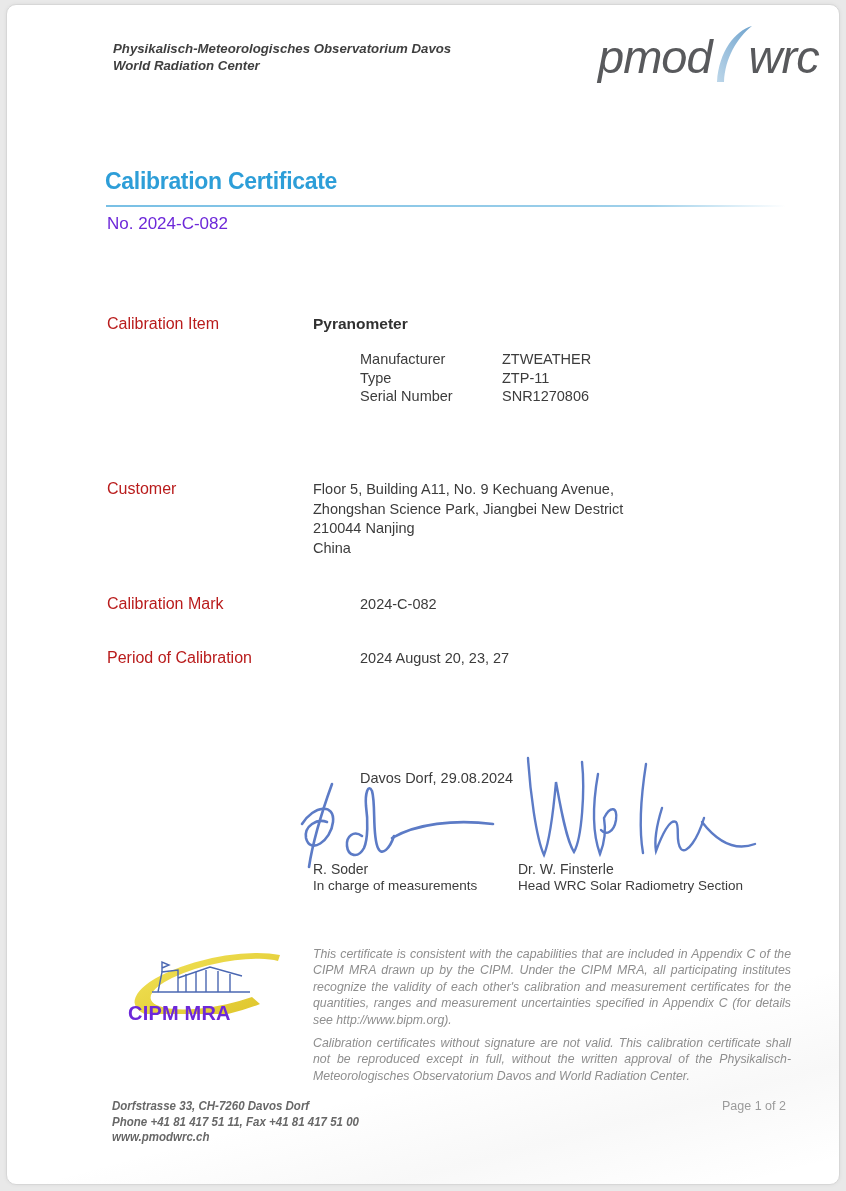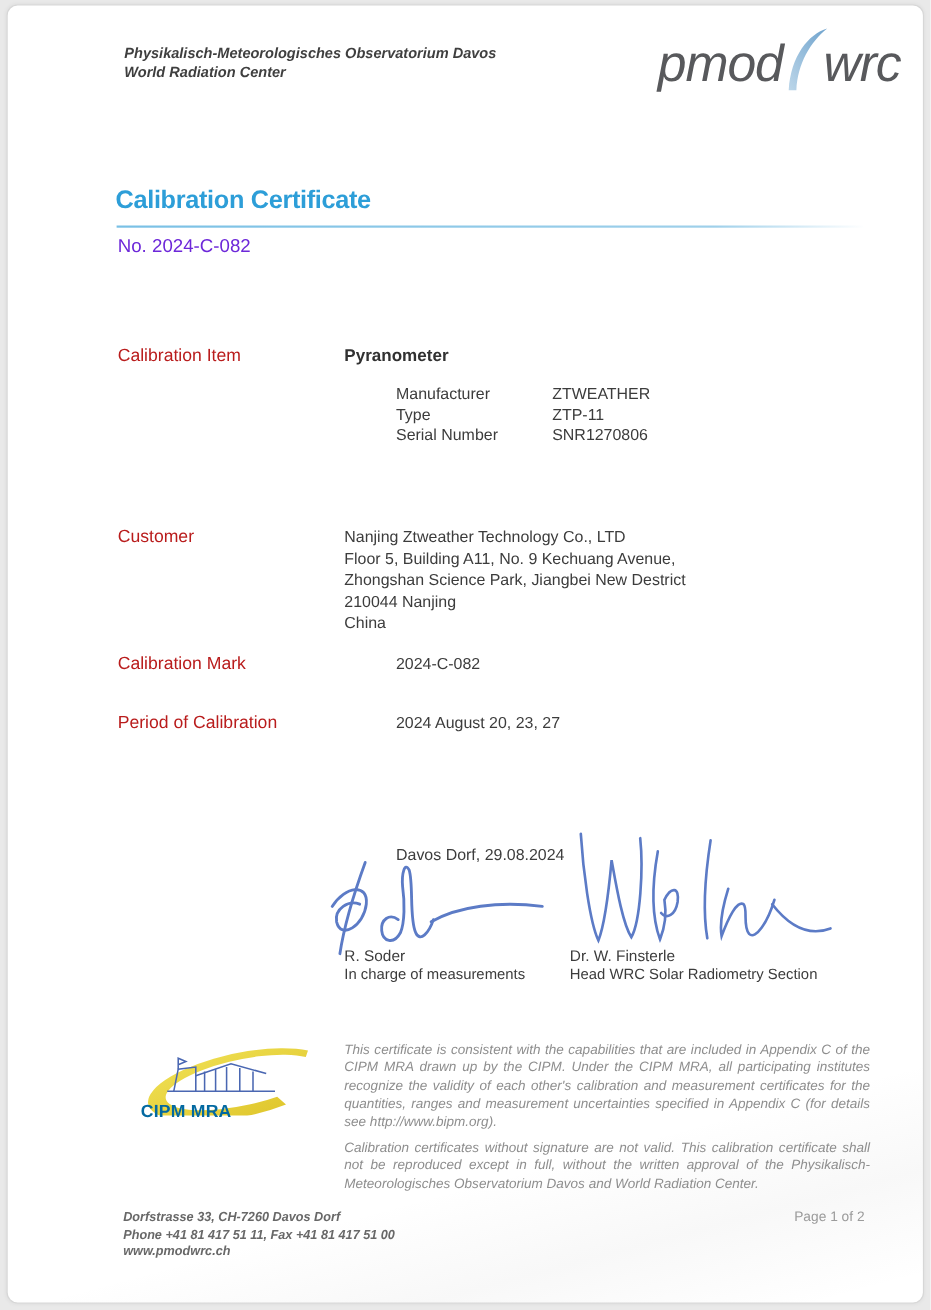--- a/index.html
+++ b/index.html
@@ -45,21 +45,21 @@
   .item-name{left:313px;top:315px;font-size:15.5px;font-weight:bold;color:#313131;}
   .body-txt{font-size:14.5px;color:#3c3c3c;margin-left:47px;}
   .f-label{left:313px;}
   .f-value{left:455px;}
 
   .addr{left:313px;top:480px;font-size:14.5px;color:#3c3c3c;line-height:19.6px;}
 
   .sig-name{font-size:14px;color:#3c3c3c;}
   .sig-role{font-size:13.5px;color:#3c3c3c;}
 
-  .cipm-text{left:128px;top:1002px;font-size:16px;font-weight:bold;color:#0369a1;letter-spacing:0.2px;}
+  .cipm-text{left:128px;top:1002px;font-size:20px;font-weight:bold;color:#6d28d9;letter-spacing:0.2px;}
   .fineprint{
     left:313px;width:478px;
     font-size:12.3px;font-style:italic;color:#8e8e8e;
     line-height:16.4px;text-align:justify;
   }
   .footer-block{
     left:112px;top:1099px;
     font-size:12px;font-style:italic;font-weight:bold;color:#686868;
     line-height:15.5px;transform:scaleX(0.96);transform-origin:left top;
   }
@@ -103,21 +103,20 @@
 
   <div class="abs body-txt f-label" style="top:351px;">Manufacturer</div>
   <div class="abs body-txt f-value" style="top:351px;">ZTWEATHER</div>
   <div class="abs body-txt f-label" style="top:370px;">Type</div>
   <div class="abs body-txt f-value" style="top:370px;">ZTP-11</div>
   <div class="abs body-txt f-label" style="top:388px;">Serial Number</div>
   <div class="abs body-txt f-value" style="top:388px;">SNR1270806</div>
 
   <div class="abs sec-label" style="left:107px;top:480px;">Customer</div>
   <div class="abs addr">
-    <div>Nanjing Ztweather Technology Co., LTD</div>
     <div>Floor 5, Building A11, No. 9 Kechuang Avenue,</div>
     <div>Zhongshan Science Park, Jiangbei New Destrict</div>
     <div>210044 Nanjing</div>
     <div>China</div>
   </div>
 
   <div class="abs sec-label" style="left:107px;top:595px;">Calibration Mark</div>
   <div class="abs body-txt" style="left:313px;top:596px;">2024-C-082</div>
 
   <div class="abs sec-label" style="left:107px;top:649px;">Period of Calibration</div>

